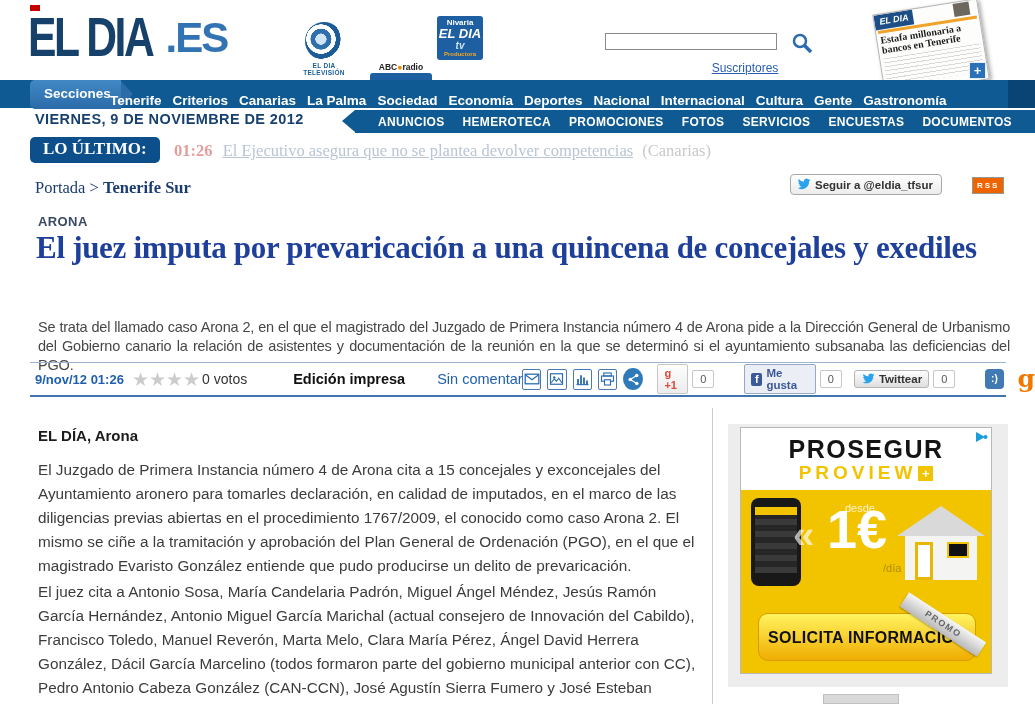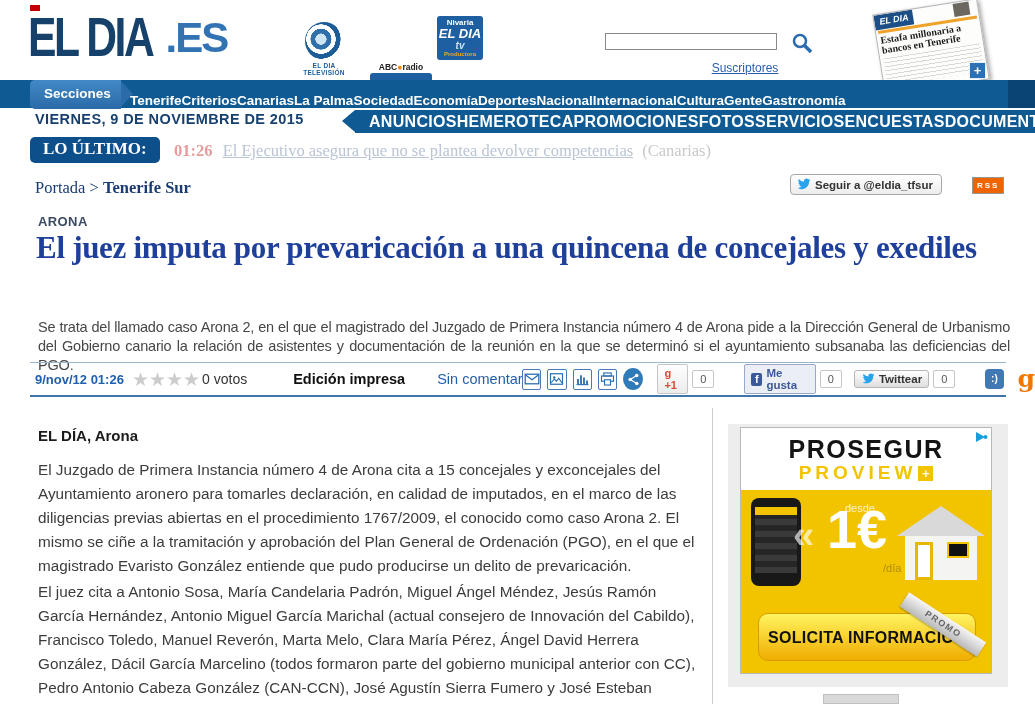--- a/index.html
+++ b/index.html
@@ -56,33 +56,33 @@
                 border:1px solid #e8eef5; cursor:pointer; }
 
   
   .main-nav { position:absolute; left:0; top:80px; width:1035px; height:28px; background:#0f5a92; }
   .sections-tab { position:absolute; left:30px; top:0; height:29px; line-height:28px; padding:0 10px 0 14px;
                   background:linear-gradient(#4189c6,#2a6ba8); color:#fff; font-weight:bold; font-size:13.5px;
                   border-radius:5px 0 0 5px; cursor:pointer; }
   .sections-tab::after { content:""; position:absolute; right:-12px; top:1px;
                   border-top:13px solid transparent; border-bottom:13px solid transparent;
                   border-left:12px solid #2a6ba8; }
-  .nav-items { position:absolute; left:130px; top:0; height:40px; display:flex; align-items:center; }
+  .nav-items { position:absolute; left:110px; top:0; height:40px; display:flex; align-items:center; gap:11px; }
   .nav-items span { color:#fff; font-weight:bold; font-size:13.5px; cursor:pointer; white-space:nowrap; }
   .nav-end-cap { position:absolute; right:0; top:0; width:27px; height:28px; background:#0a4474; }
 
   
   .date-text { position:absolute; left:35px; top:111px; font-size:14.5px; font-weight:bold;
                color:#17406e; letter-spacing:.4px; }
   .sec-nav { position:absolute; left:355px; top:110px; width:680px; height:23px; background:#0f5a92;
              display:flex; align-items:center; justify-content:space-around; padding:0 14px; }
   .sec-nav::before { content:""; position:absolute; left:-13px; top:0;
              border-top:11.5px solid transparent; border-bottom:11.5px solid transparent;
              border-right:13px solid #0f5a92; }
-  .sec-nav span { color:#fff; font-weight:bold; font-size:16px; letter-spacing:.3px; cursor:pointer; }
+  .sec-nav span { color:#fff; font-weight:bold; font-size:12px; letter-spacing:.3px; cursor:pointer; }
 
   
   .ticker-badge { position:absolute; left:30px; top:137px; background:#0d4f8b; color:#fff;
                   font-family:"Liberation Serif",serif; font-weight:bold; font-size:17px;
                   padding:2px 13px 4px; border-radius:5px; }
   .ticker-row { position:absolute; left:174px; top:141px; font-family:"Liberation Serif",serif; font-size:16.5px; white-space:nowrap; }
   .ticker-time { color:#e59c9c; font-weight:bold; margin-right:6px; }
   .ticker-link { color:#b9c5d5; text-decoration:underline; cursor:pointer; }
   .ticker-sec { color:#c9c9c9; margin-left:5px; }
 
@@ -248,21 +248,21 @@
       <span>Deportes</span>
       <span>Nacional</span>
       <span>Internacional</span>
       <span>Cultura</span>
       <span>Gente</span>
       <span>Gastronomía</span>
     </div>
     <div class="nav-end-cap"></div>
   </div>
 
-  <div class="date-text">VIERNES, 9 DE NOVIEMBRE DE 2015</div>
+  <div class="date-text">VIERNES, 9 DE NOVIEMBRE DE 2012</div>
   <div class="sec-nav">
     <span>ANUNCIOS</span>
     <span>HEMEROTECA</span>
     <span>PROMOCIONES</span>
     <span>FOTOS</span>
     <span>SERVICIOS</span>
     <span>ENCUESTAS</span>
     <span>DOCUMENTOS</span>
   </div>
 

